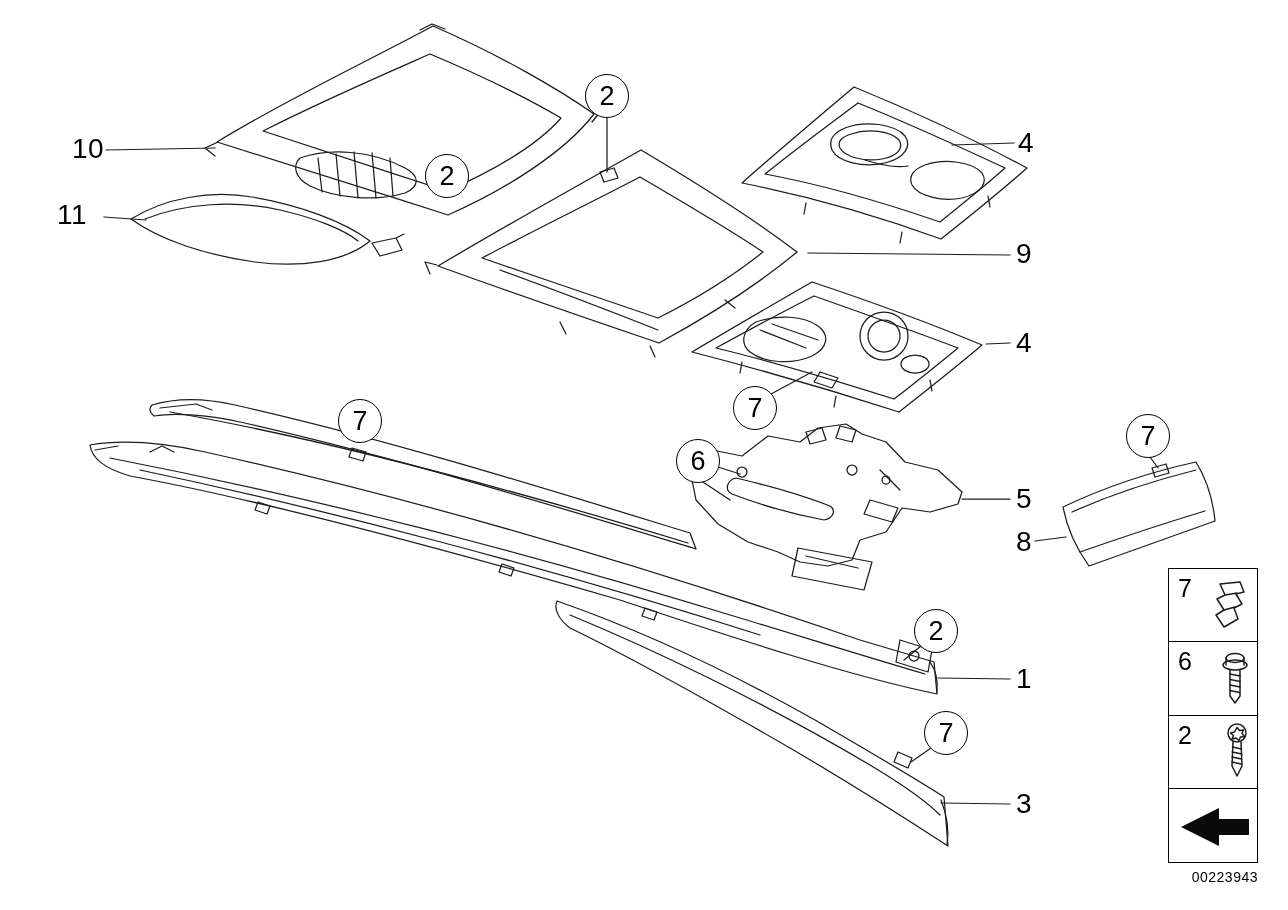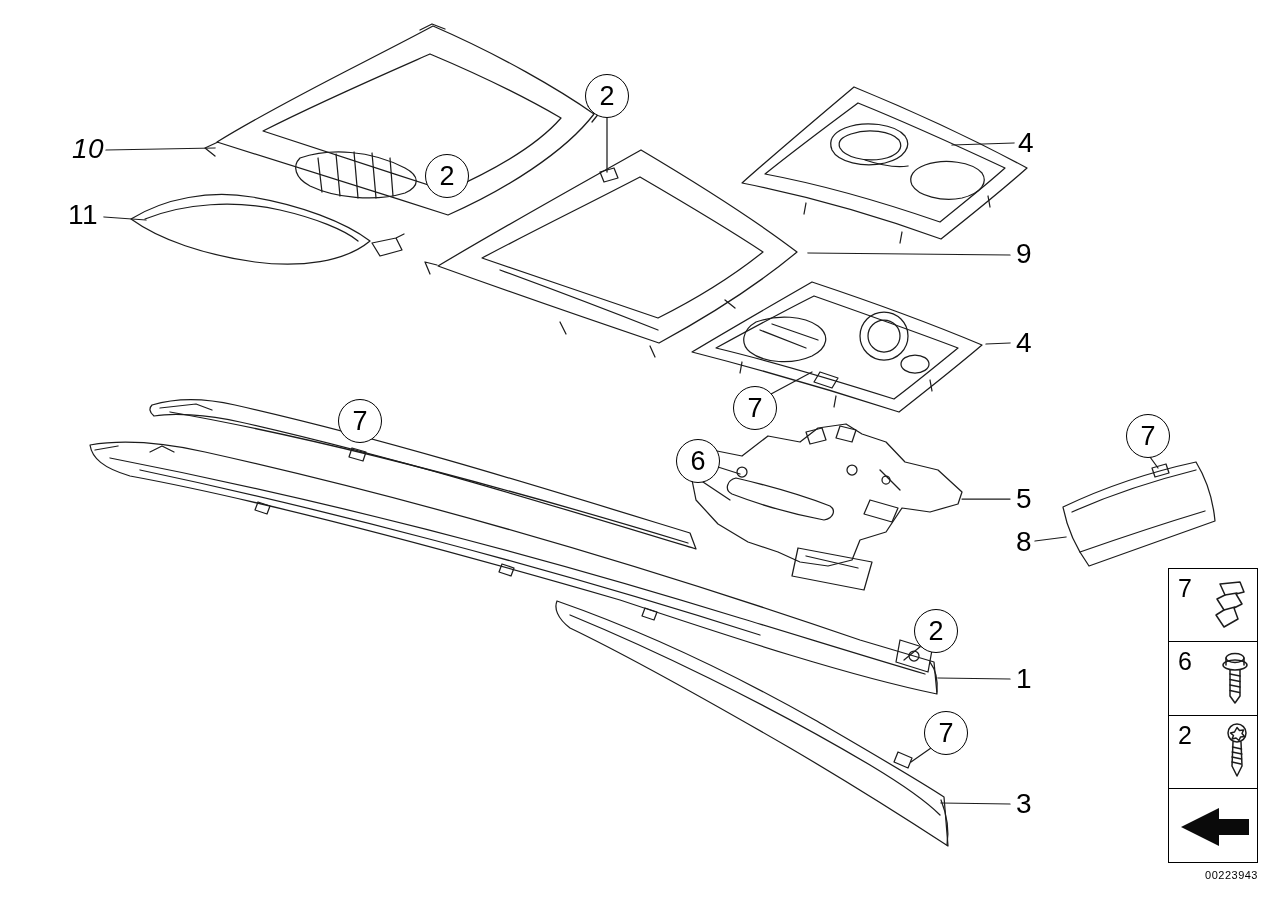--- a/index.html
+++ b/index.html
@@ -24,21 +24,21 @@
     border:1.6px solid #000;margin-top:-1.6px;background:#fff;
   }
   .legend-cell:first-child{margin-top:0;}
   .legend-label{position:absolute;left:9px;top:7px;font-size:25px;line-height:1;}
   .legend-icon{position:absolute;right:5px;top:50%;transform:translateY(-50%);}
   .legend-icon.center{right:auto;left:50%;transform:translate(-50%,-50%);}
   .ic path,.ic circle,.ic ellipse{stroke:#1c1c1c;fill:none;stroke-width:1.5;stroke-linecap:round;stroke-linejoin:round;}
   .ic .solid{fill:#0a0a0a;stroke:none;}
   .diagram-number{
     position:absolute;left:1158px;top:869px;width:100px;text-align:right;
-    font-size:11px;letter-spacing:0.5px;
+    font-size:14px;letter-spacing:0.5px;
   }
 </style>
 </head>
 <body>
 
 <div class="stage">
 
   <svg class="art" width="1288" height="910" viewBox="0 0 1288 910">
 
     <g>
@@ -140,22 +140,22 @@
       <line x1="1010" y1="499" x2="962" y2="499"></line>
       <line x1="1035" y1="541" x2="1066" y2="537"></line>
       <line x1="1150" y1="457" x2="1158" y2="468"></line>
       <line x1="1010" y1="679" x2="938" y2="678"></line>
       <line x1="921" y1="646" x2="904" y2="660"></line>
       <line x1="931" y1="748" x2="911" y2="762"></line>
       <line x1="1010" y1="804" x2="941" y2="803"></line>
     </g>
   </svg>
 
-  <div class="callout plain" style="left:72px;top:135px;font-style:italic;">10</div>
-  <div class="callout plain" style="left:68px;top:201px;">11</div>
+  <div class="callout plain" style="left:72px;top:135px;">10</div>
+  <div class="callout plain" style="left:57px;top:201px;">11</div>
   <div class="callout circled" style="left:585px;top:74px;">2</div>
   <div class="callout circled" style="left:425px;top:154px;">2</div>
   <div class="callout plain" style="left:1018px;top:129px;">4</div>
   <div class="callout plain" style="left:1016px;top:240px;">9</div>
   <div class="callout plain" style="left:1016px;top:329px;">4</div>
   <div class="callout circled" style="left:733px;top:386px;">7</div>
   <div class="callout circled" style="left:676px;top:439px;">6</div>
   <div class="callout plain" style="left:1016px;top:485px;">5</div>
   <div class="callout plain" style="left:1016px;top:528px;">8</div>
   <div class="callout circled" style="left:1126px;top:414px;">7</div>

